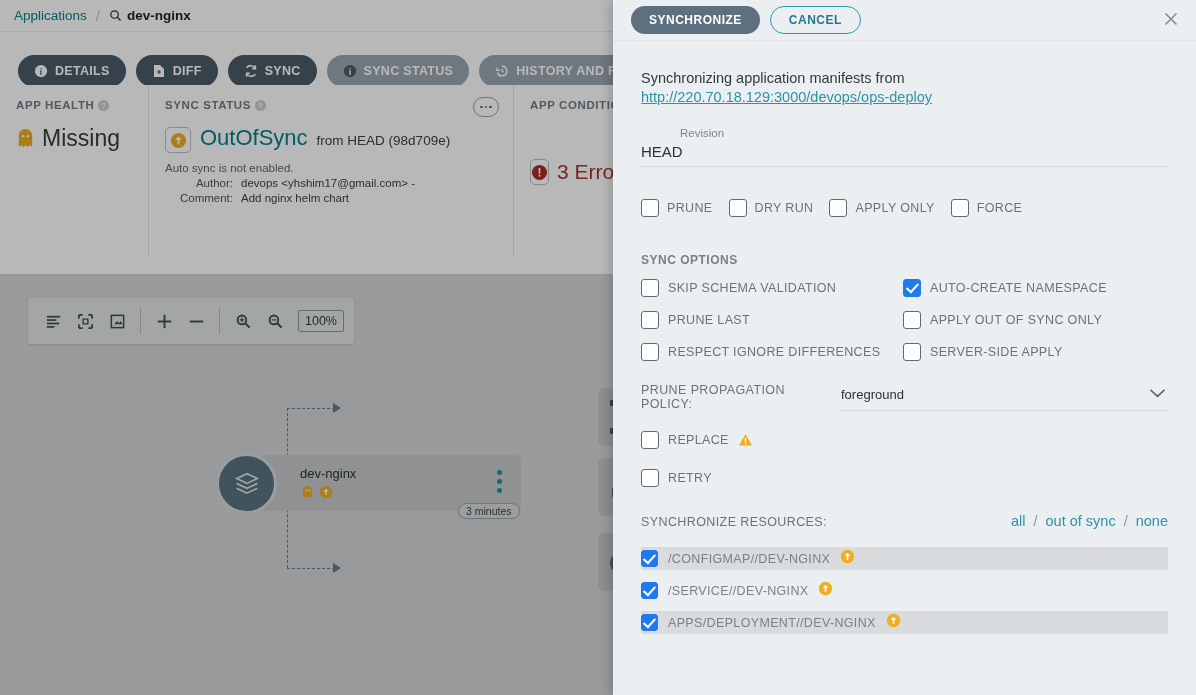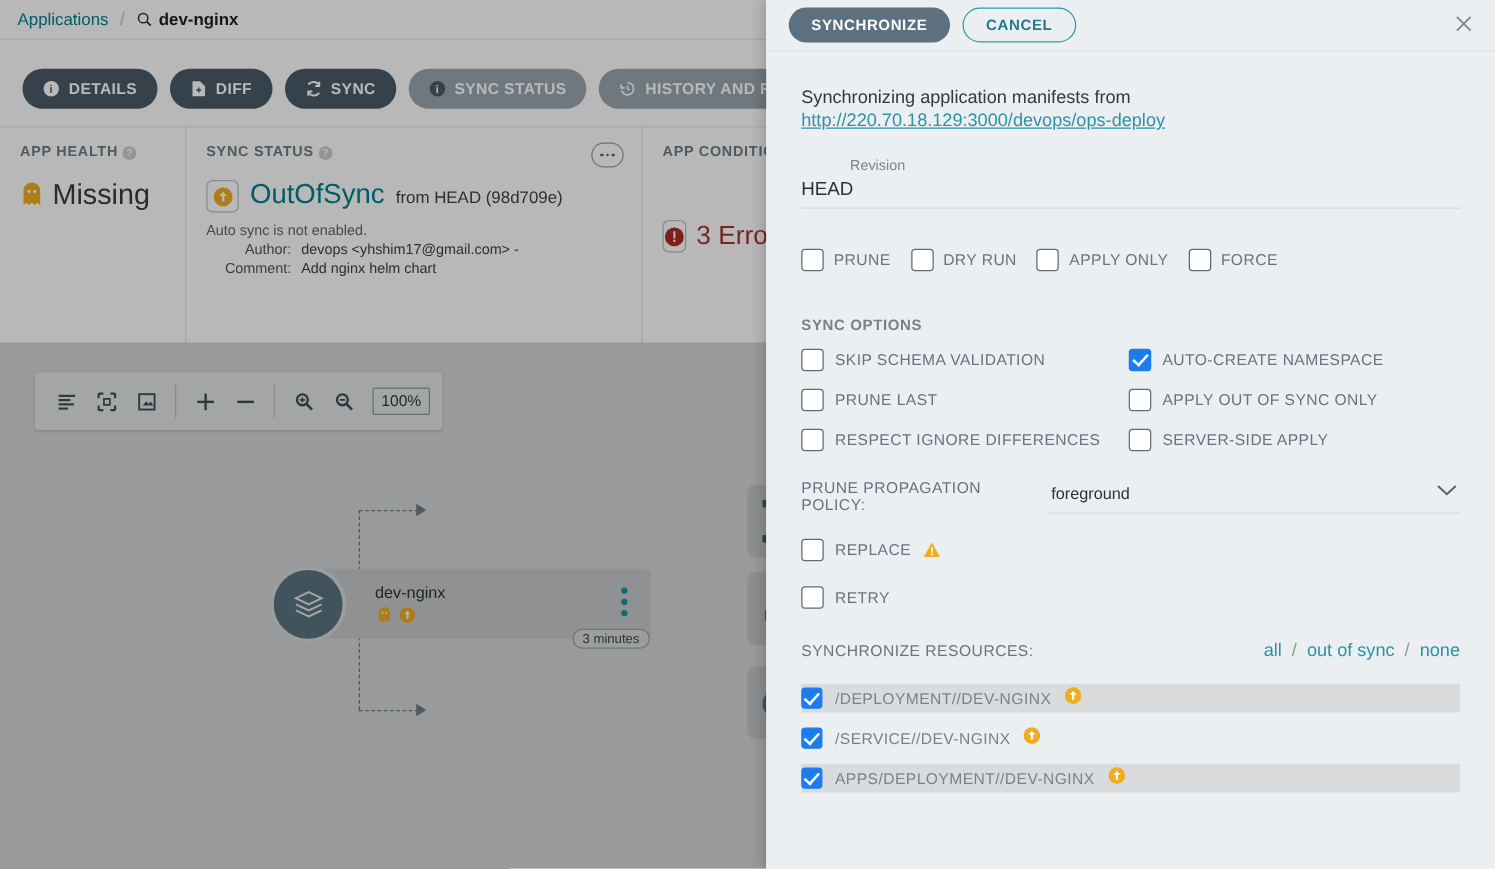--- a/index.html
+++ b/index.html
@@ -46,21 +46,21 @@
     height: 32px; border-radius: 16px; padding: 0 16px;
     font-size: 12.5px; font-weight: 700; letter-spacing: .3px;
     color: #ffffff; border: none; white-space: nowrap;
   }
   .tbtn.dark { background: #4a5c68; }
   .tbtn.light { background: #9aa7b0; }
   .tbtn .ic { width: 14px; height: 14px; display:inline-flex; align-items:center; justify-content:center;}
 
   
   .status-strip {
-    position: absolute; left: 0; top: 102px; width: 613px; height: 172px;
+    position: absolute; left: 0; top: 85px; width: 613px; height: 172px;
     background: #ffffff; display: flex;
   }
   .st-card { height: 100%; padding: 14px 16px 0 16px; position: relative; }
   .st-card + .st-card { border-left: 1px solid #e4e7e9; }
   .st-card.health { width: 148px; }
   .st-card.sync { width: 365px; }
   .st-card.cond { width: 100px; }
   .st-title {
     font-size: 11.5px; font-weight: 700; color: #6d7c86;
     letter-spacing: .6px; display: flex; align-items: center; gap: 4px;
@@ -597,21 +597,21 @@
           <span class="slash">/</span>
           <a href="#">out of sync</a>
           <span class="slash">/</span>
           <a href="#">none</a>
         </span>
       </div>
 
       <div class="res-list">
         <div class="res-row striped">
           <span class="cb on"></span>
-          <span class="res-name">/DEPLOYMENT//DEV-NGINX</span>
+          <span class="res-name">/CONFIGMAP//DEV-NGINX</span>
           <span>
             <svg width="15" height="15" viewBox="0 0 18 18">
                 <circle cx="9" cy="9" r="8" fill="#f0ad22"></circle>
                 <path d="M9 4.6l3.4 3.6H10v4.8H8V8.2H5.6z" fill="#fff"></path>
               </svg>
           </span>
         </div>
         <div class="res-row">
           <span class="cb on"></span>
           <span class="res-name">/SERVICE//DEV-NGINX</span>

